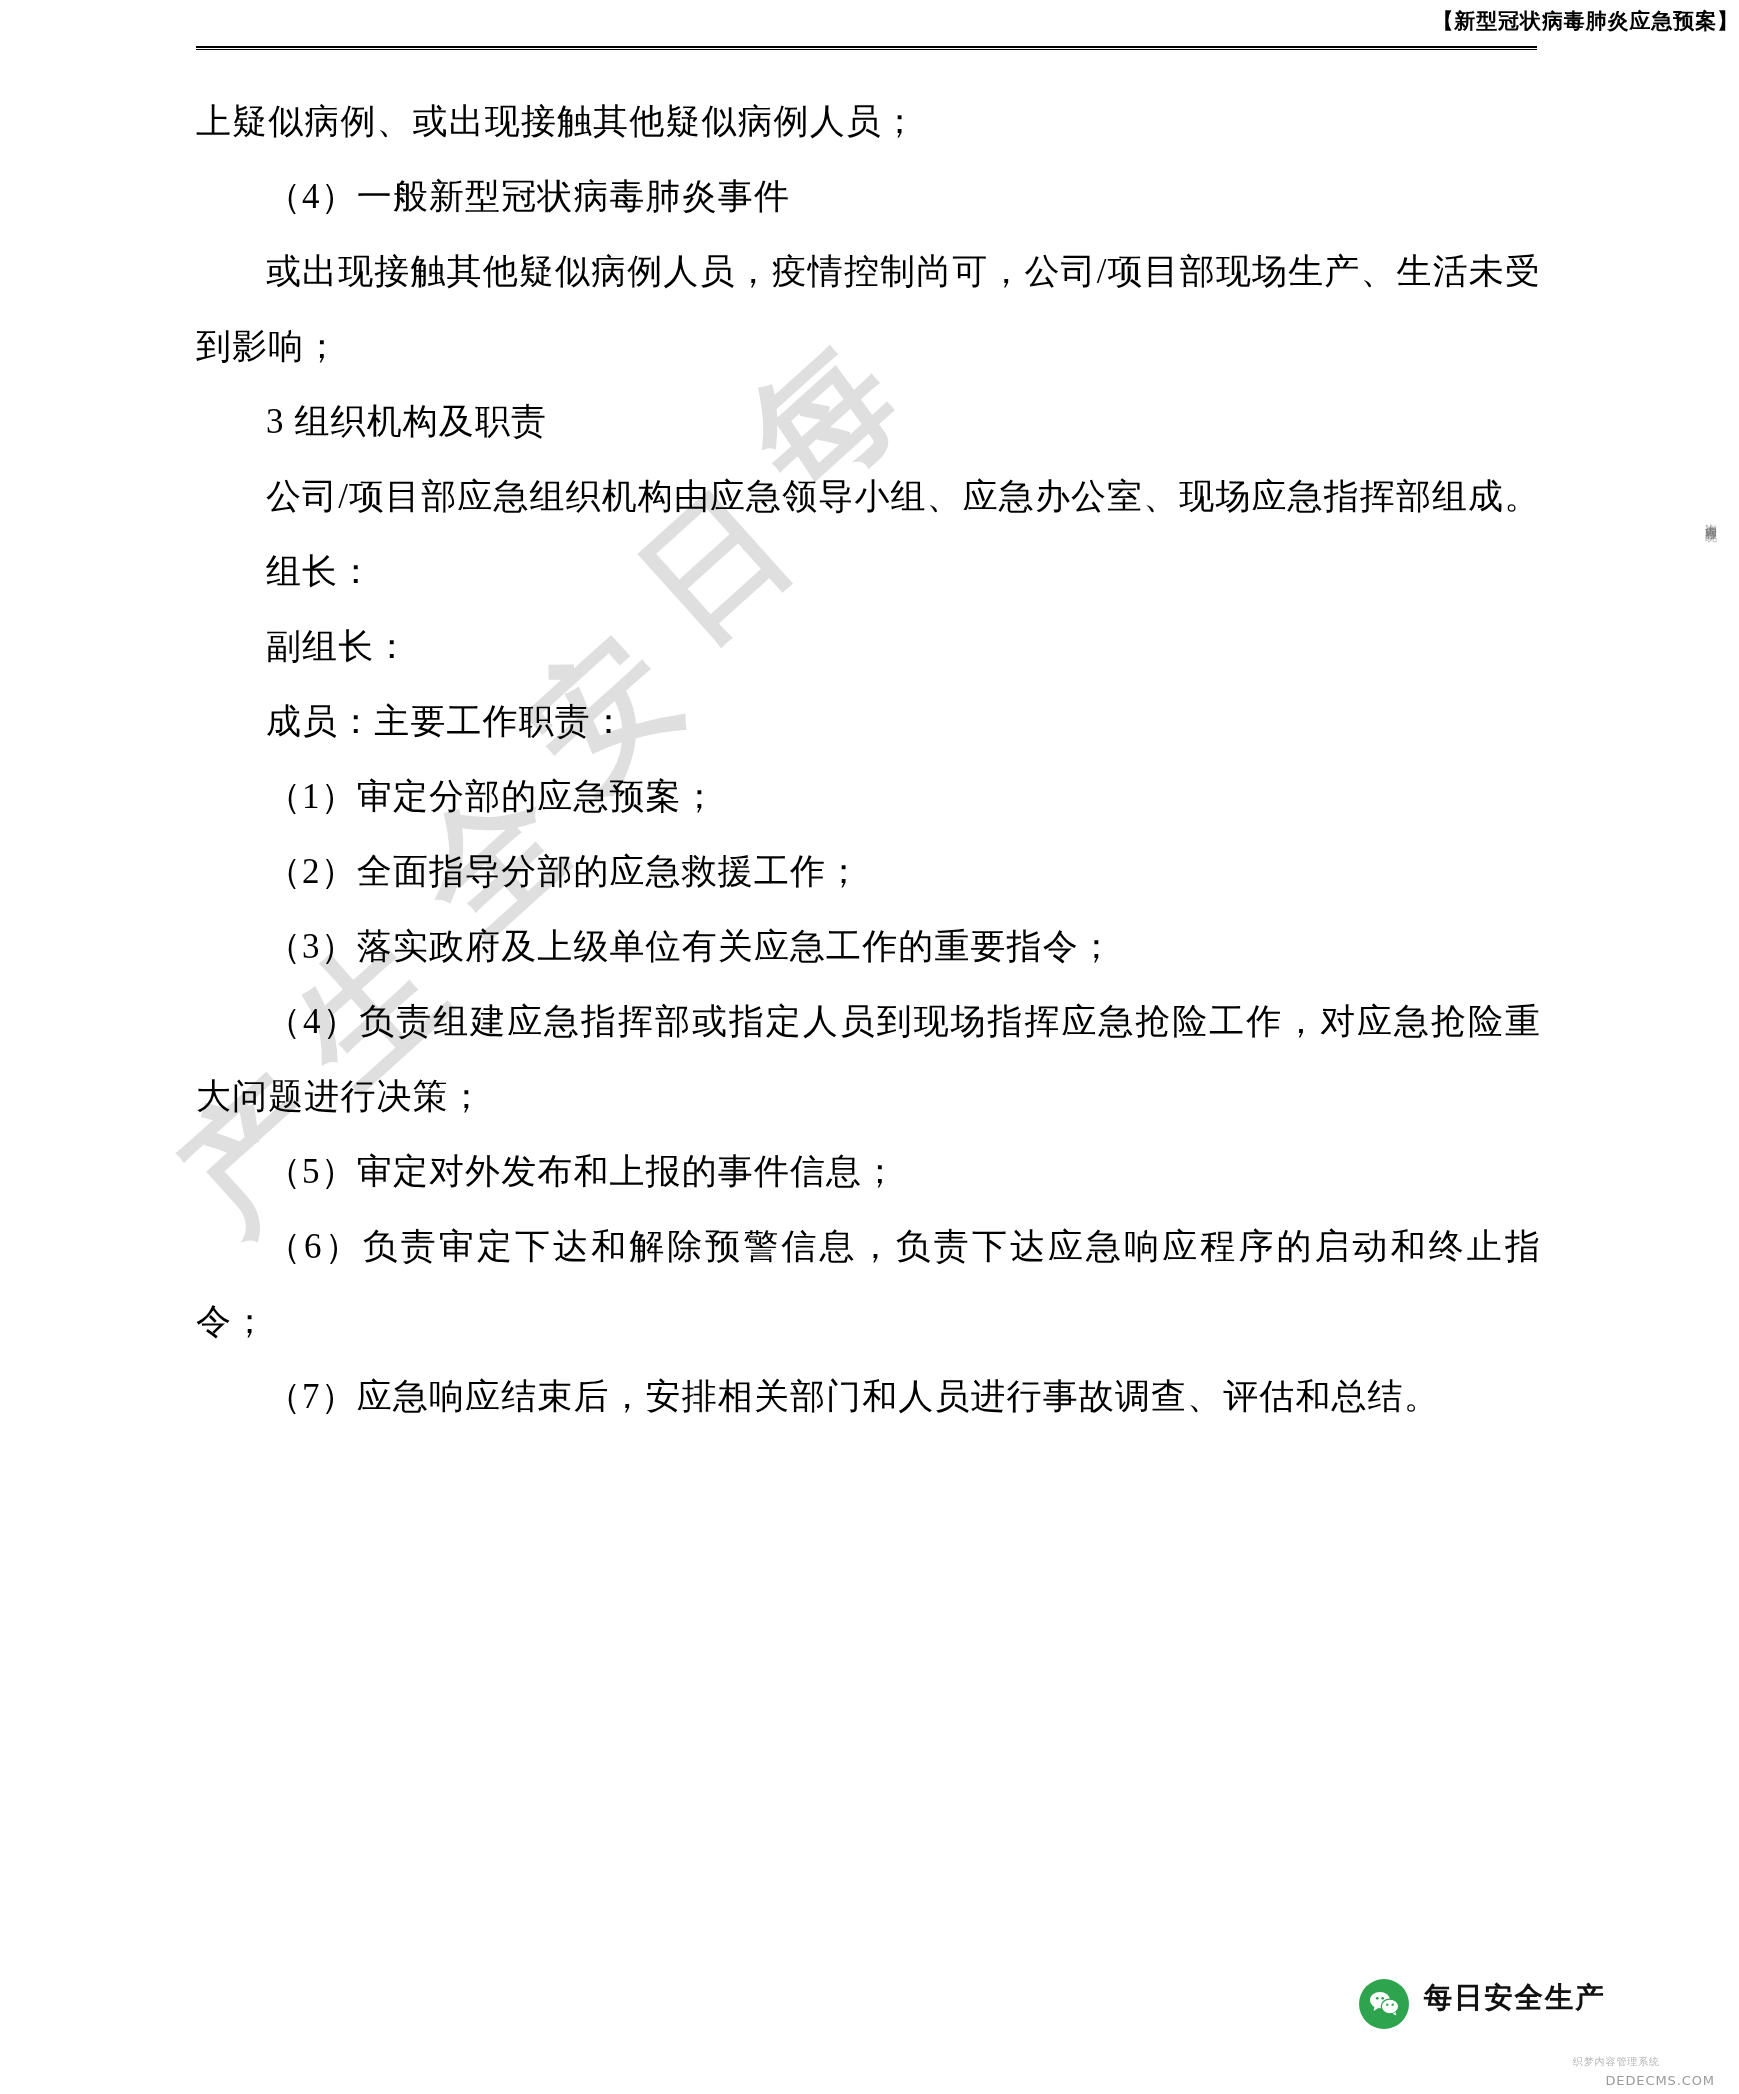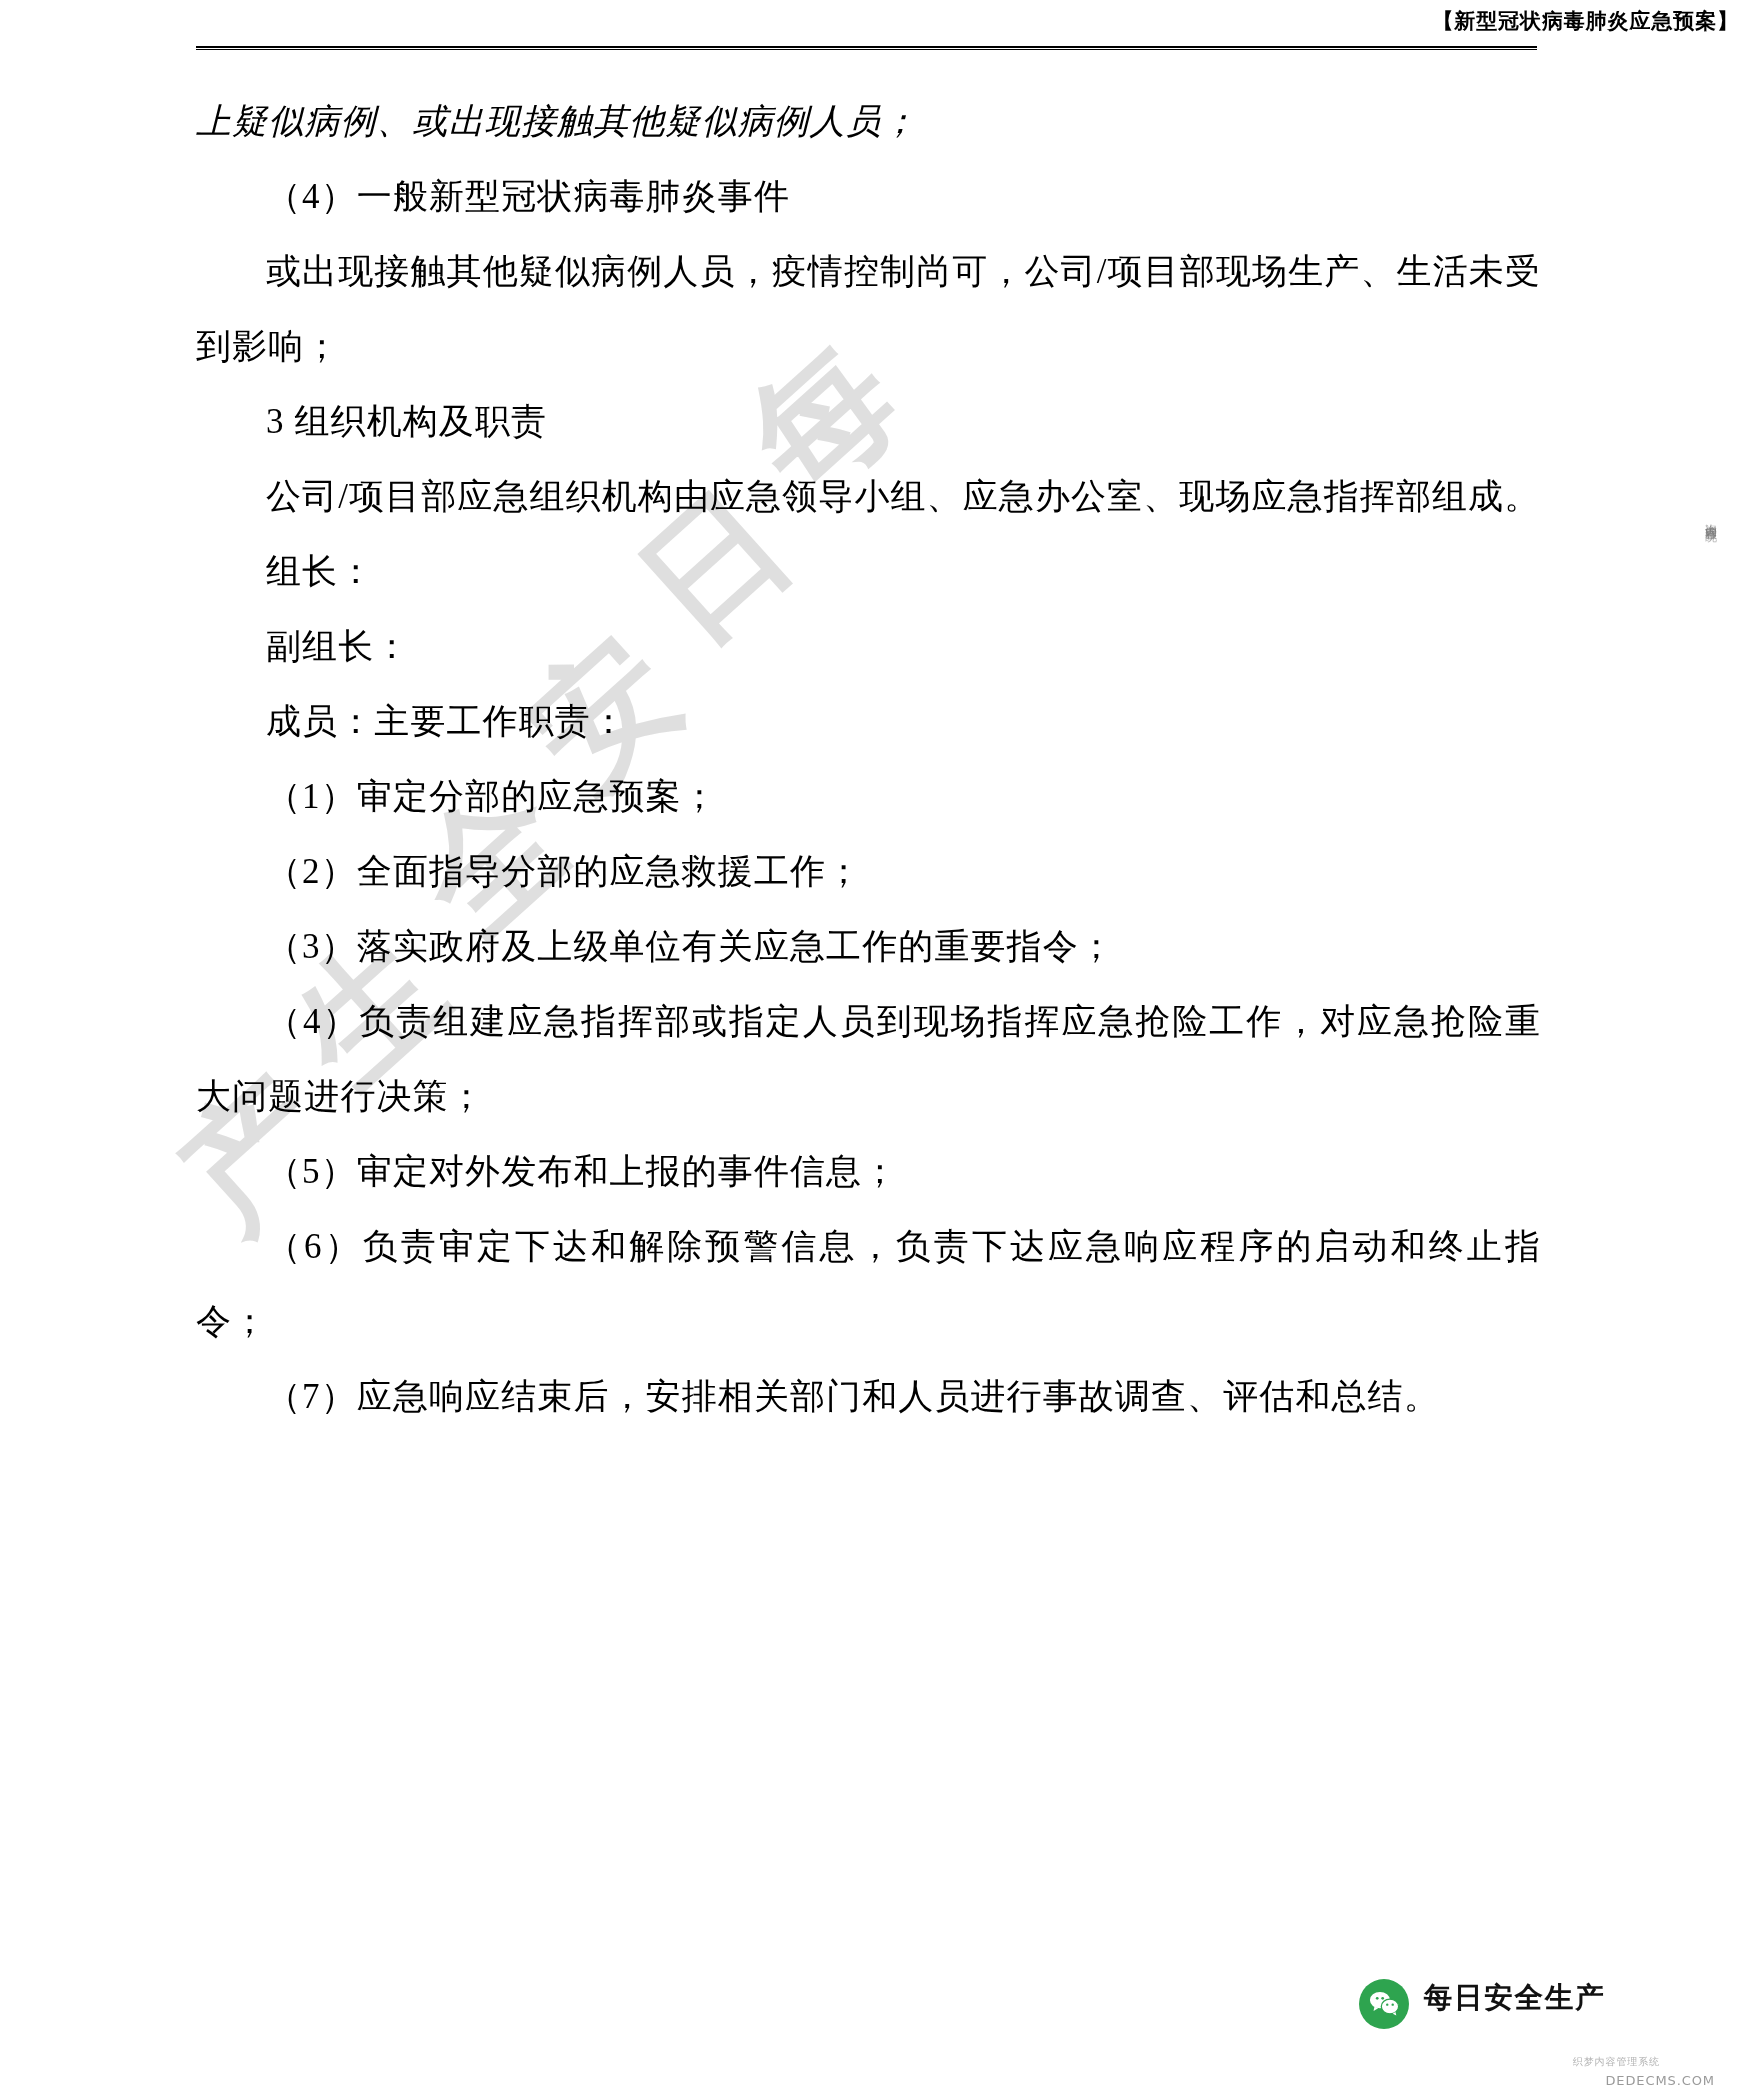--- a/index.html
+++ b/index.html
@@ -62,21 +62,20 @@
     text-align: justify;
     text-justify: inter-ideograph;
     margin: 0 0 0 0;
     white-space: pre-wrap;
   }
   .indent {
     text-indent: 70px;
   }
   .noindent {
     text-indent: 0;
-    font-style: italic;
   }
 
   
   .wm-diag {
     position: absolute;
     left: 138px;
     top: 441px;
     width: 1102px;
     height: 826px;
     pointer-events: none;

